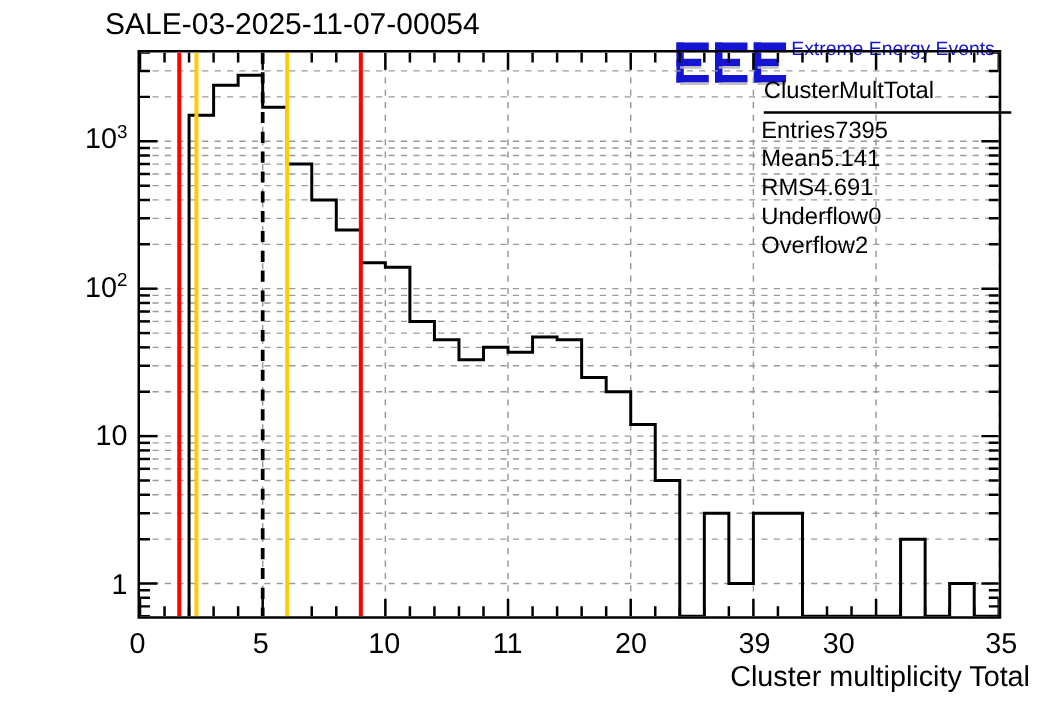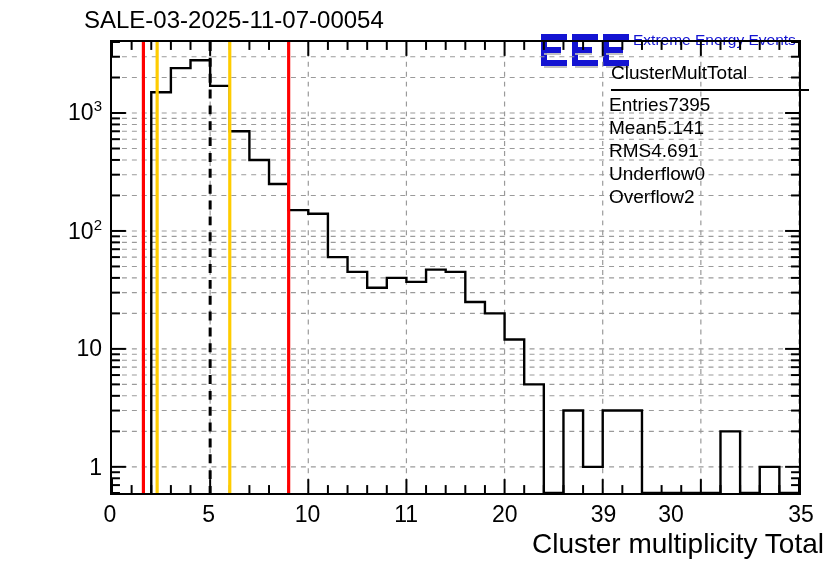--- a/index.html
+++ b/index.html
@@ -31,21 +31,21 @@
   .ylab{
     position:absolute;text-align:right;font-size:23px;color:#000;
     white-space:nowrap;
   }
   .ylab sup{font-size:15px;vertical-align:super;}
   .xlab{
     position:absolute;font-size:23px;color:#000;text-align:center;
     white-space:nowrap;
   }
   #xaxis-title{
-    position:absolute;right:12px;top:528px;font-size:28px;color:#000;
+    position:absolute;right:12px;top:528px;font-size:23px;color:#000;
     white-space:nowrap;
   }
 
   
   #stats{
     position:absolute;left:603px;top:62px;width:214px;height:146px;
     font-size:19px;color:#000;
   }
   #stats-title{
     text-align:left;border-bottom:2px solid #000;padding-bottom:5px;

